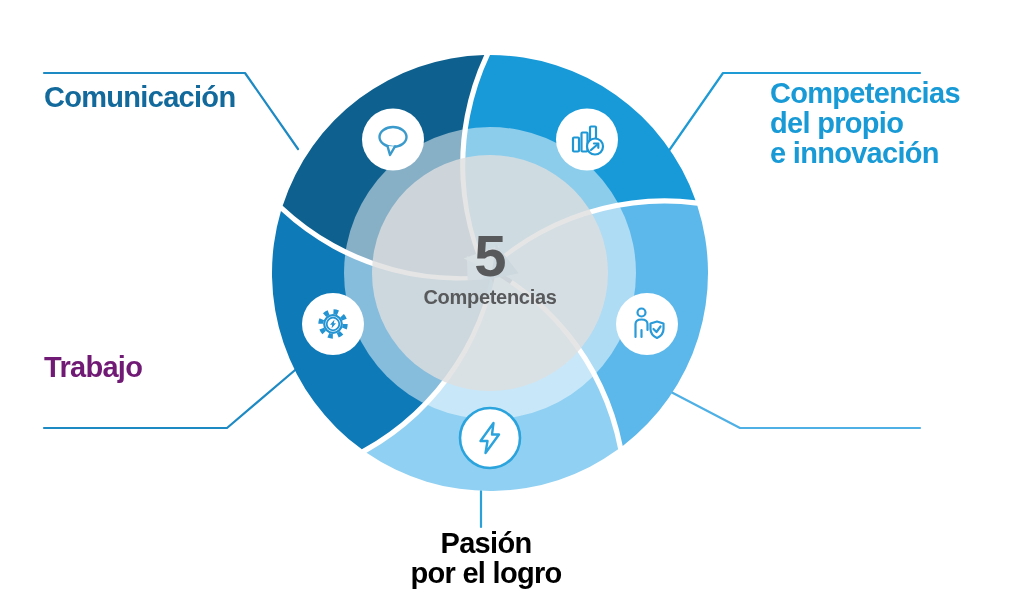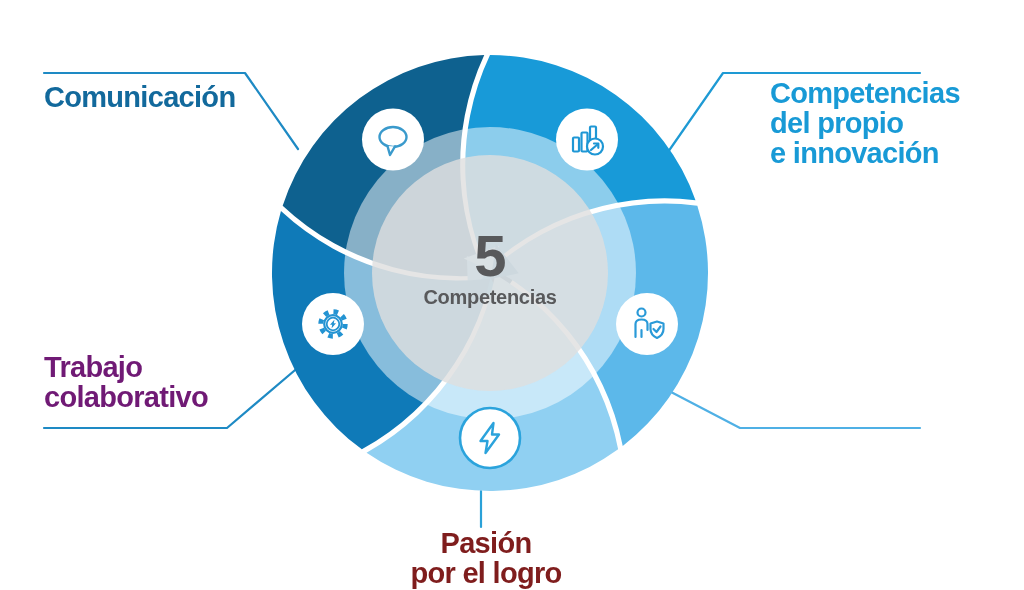--- a/index.html
+++ b/index.html
@@ -99,28 +99,27 @@
 
   <div class="label" style="left: 770px; top: 71px; color: rgb(24, 154, 214);">
     <span>Competencias</span>
     <span>del propio</span>
     <span>e innovación</span>
   </div>
 
   <div class="label" style="left: 770px; top: 349px; color: rgb(92, 183, 233);">
   </div>
 
-  <div class="label center-align" style="left: 381px; top: 521px; width: 210px; color: #7f1d1d;">
+  <div class="label center-align" style="left: 381px; top: 521px; width: 210px; color: #000000;">
     <span>Pasión</span>
     <span>por el logro</span>
   </div>
 
   <div class="label" style="left: 44px; top: 345px; color: #701a75;">
     <span>Trabajo</span>
-    <span>colaborativo</span>
   </div>
 
   <div class="center-text" style="color: rgb(88, 89, 91);">
     <span class="center-number">5</span>
     <span class="center-label">Competencias</span>
   </div>
 
 </div>
 
 </body></html>

